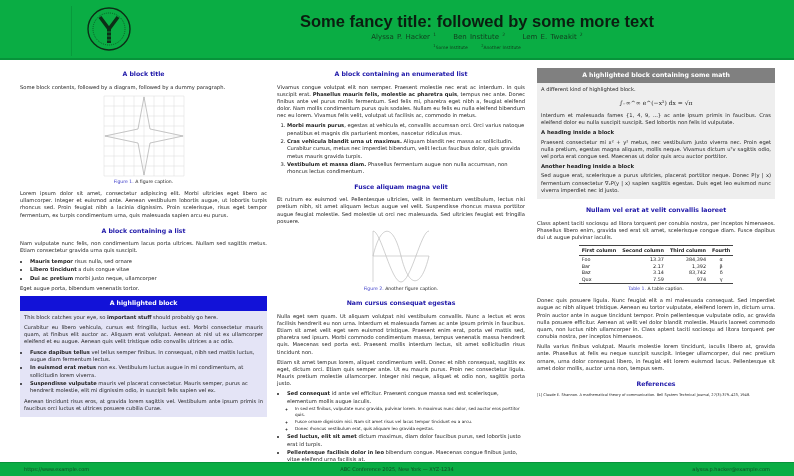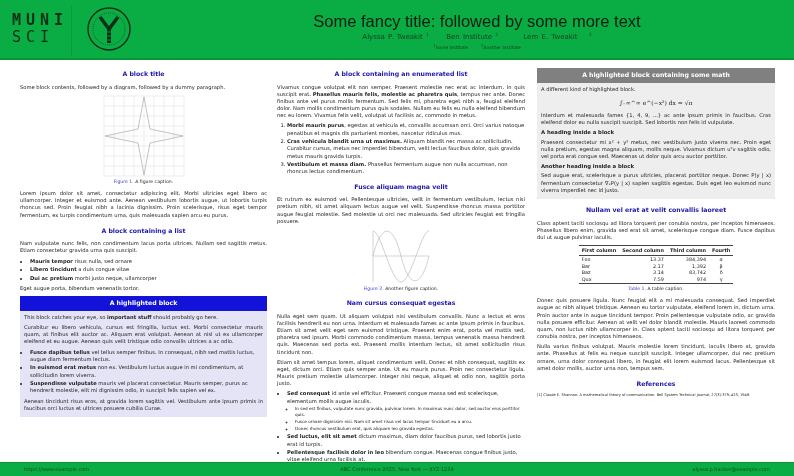--- a/index.html
+++ b/index.html
@@ -2,21 +2,21 @@
 <html><head>
 <meta charset="utf-8">
 <style>
 *{box-sizing:border-box;margin:0;padding:0}
 body{width:794px;height:476px;background:#fff;font-family:"DejaVu Sans",sans-serif;color:#222;overflow:hidden;position:relative;font-size:5.2px;line-height:1.38}
 .header{position:absolute;left:0;top:0;width:794px;height:60px;background:#0aad44;border-bottom:2px solid #07933a}
 .logo-text{position:absolute;left:12px;top:12px;font-family:"DejaVu Sans Mono",monospace;color:#0d2e17;font-size:15px;letter-spacing:5px;line-height:17px}
 .logo-text .b{font-weight:bold}
 .logo-sep{position:absolute;left:71px;top:6px;width:1px;height:50px;background:#089a3c}
 .seal{position:absolute;left:86px;top:6px;width:46px;height:46px}
-.title{position:absolute;left:160px;top:10px;width:634px;text-align:center;font-family:"Liberation Sans",sans-serif;font-weight:normal;font-size:16.5px;color:#0b1d10}
+.title{position:absolute;left:160px;top:10px;width:634px;text-align:center;font-family:"Liberation Sans",sans-serif;font-weight:bold;font-size:16.5px;color:#0b1d10}
 .authors{position:absolute;left:160px;top:32px;width:634px;text-align:center;font-size:7px;color:#123d1e;word-spacing:1px}
 .authors span{margin:0 7px}
 .authors sup{font-size:4.5px}
 .insts{position:absolute;left:160px;top:44px;width:634px;text-align:center;font-size:4.4px;color:#123d1e}
 .insts span{margin:0 6px}
 .col{position:absolute;top:66px}
 .c1{left:20px;width:247px}
 .c2{left:277px;width:248px}
 .c3{left:537px;width:238px}
 .btitle{font-weight:bold;color:#1d16a8;text-align:center;font-size:6.2px;margin:4px 0 5px}
@@ -46,37 +46,33 @@
 .footer{position:absolute;left:0;top:462px;width:794px;height:14px;background:#0aad44;border-top:1px solid #07933a;font-size:5px;color:#134b23}
 .footer .l{position:absolute;left:24px;top:3px}
 .footer .m{position:absolute;left:0;width:794px;text-align:center;top:3px}
 .footer .r{position:absolute;right:24px;top:3px}
 b{font-weight:bold}
 </style>
 </head>
 <body>
 
 <div class="header">
-  <div class="logo-text">
-    <div class="b">MUNI</div>
-    <div>SCI</div>
-  </div>
   <div class="logo-sep"></div>
   <svg class="seal" viewBox="0 0 46 46">
     <circle cx="23" cy="23" r="21" fill="none" stroke="#0d2e17" stroke-width="1.4"></circle>
     <circle cx="23" cy="23" r="16" fill="none" stroke="#0d2e17" stroke-width=".6" stroke-dasharray="1 1"></circle>
     <path d="M14 11 L23 23 L32 11" fill="none" stroke="#0d2e17" stroke-width="3.5"></path>
     <path d="M23 22 L23 37" stroke="#0d2e17" stroke-width="4"></path>
     <path d="M20 26h6M20 30h6M20 34h6" stroke="#0aad44" stroke-width=".8"></path>
   </svg>
   <div class="title">Some fancy title: followed by some more text</div>
   <div class="authors">
-    <span><span style="margin:0">Alyssa P. Tweakit</span> <sup>1</sup></span>
+    <span><span style="margin:0">Alyssa P. Hacker</span> <sup>1</sup></span>
     <span><span style="margin:0">Ben Institute</span> <sup>2</sup></span>
-    <span><span style="margin:8px">Lem E. Tweakit</span> <sup>2</sup></span>
+    <span><span style="margin:0">Lem E. Tweakit</span> <sup>2</sup></span>
   </div>
   <div class="insts">
     <span><sup>1</sup><span style="margin:0">Some Institute</span></span>
     <span><sup>2</sup><span style="margin:0">Another Institute</span></span>
   </div>
 </div>
 
 <div class="col c1">
   <div class="btitle">A block title</div>
   <p>Some block contents, followed by a diagram, followed by a dummy paragraph.</p>

